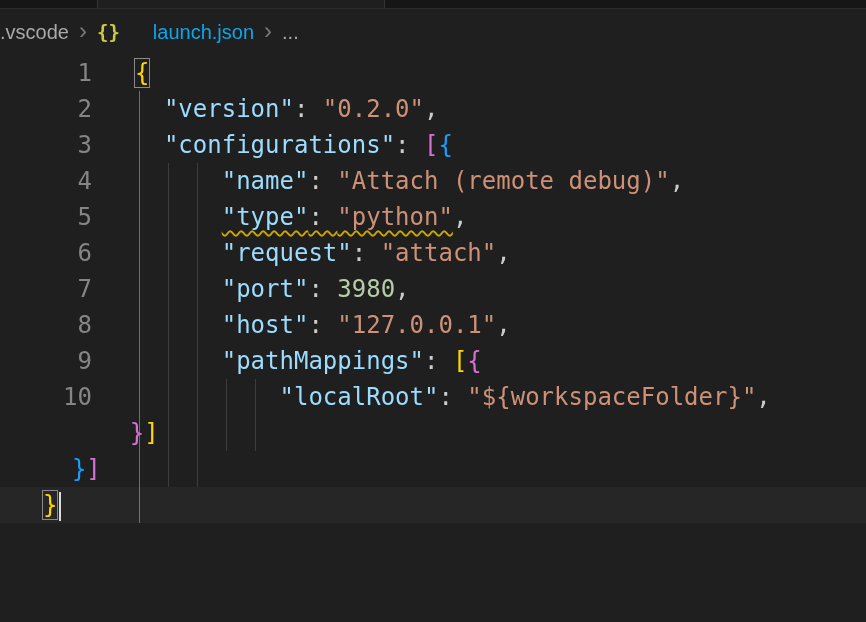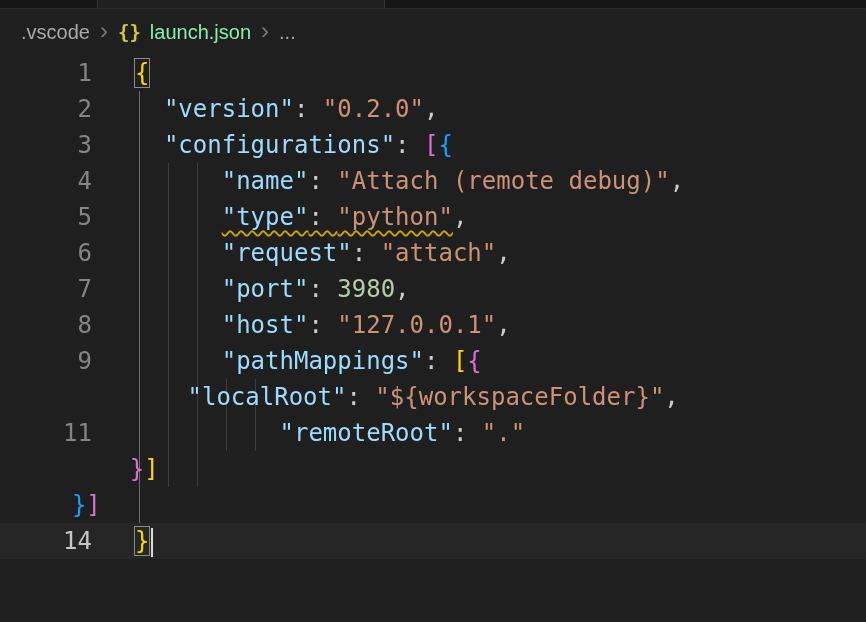--- a/index.html
+++ b/index.html
@@ -19,35 +19,34 @@
   .tabstrip .active-tab-bottom {
     position:absolute; top:0; bottom:0; left:97px; width:288px;
     background: var(--editor-bg, #1f1f1f);
     border-left:1px solid #333; border-right:1px solid #333;
   }
 
   
   .breadcrumb {
     height:46px;
     display:flex; align-items:center;
-    padding-left:21px;
     font-family:"Liberation Sans","DejaVu Sans",sans-serif;
     font-size:20px;
     color:#a9a9a9;
     gap:9px;
     background: var(--editor-bg, #1f1f1f);
   }
   .crumb { cursor:pointer; }
   .crumb-sep { color:#787878; font-size:24px; line-height:1; padding:0 1px; transform:translateY(-1px); }
   .json-icon {
     color: var(--json-icon, #cbcb41);
     font-family:"DejaVu Sans Mono",monospace;
     font-size:19px; font-weight:bold;
   }
-  .filename { color:#86efac; }
+  .filename { color:#0ea5e9;margin-left:24px; }
 
   
   .editor { position:relative; }
   .guide { position:absolute; width:1px; background:var(--guide,#3c3c3c); z-index:0; }
   .guide.active-guide { background:var(--guide-active,#707070); }
 
   .row { display:flex; height:36px; line-height:36px; font-size:24px; position:relative; z-index:1; }
   .row.active { background:rgba(255,255,255,0.03); }
   .gutter {
     width:92px; flex:none;
@@ -143,32 +142,28 @@
         </div>
         <div class="row">
           <div class="gutter">8</div>
           <div class="code"><span class="ws">      </span><span class="tok-key">"host"</span><span class="tok-punct">: </span><span class="tok-str">"127.0.0.1"</span><span class="tok-punct">,</span></div>
         </div>
         <div class="row">
           <div class="gutter">9</div>
           <div class="code"><span class="ws">      </span><span class="tok-key">"pathMappings"</span><span class="tok-punct">: </span><span class="tok-b1">[</span><span class="tok-b2">{</span></div>
         </div>
         <div class="row">
+          <div class="gutter">10</div>
           <div class="code"><span class="ws">          </span><span class="tok-key">"localRoot"</span><span class="tok-punct">: </span><span class="tok-str">"${workspaceFolder}"</span><span class="tok-punct">,</span></div>
-        </div>
-        <div class="row">
-          <div class="gutter">11</div>
-          <div class="code"><span class="ws">          </span><span class="tok-key">"remoteRoot"</span><span class="tok-punct">: </span><span class="tok-str">"."</span></div>
         </div>
         <div class="row">
           <div class="code"><span class="ws">      </span><span class="tok-b2">}</span><span class="tok-b1">]</span></div>
         </div>
         <div class="row">
           <div class="code"><span class="ws">  </span><span class="tok-b3">}</span><span class="tok-b2">]</span></div>
         </div>
         <div class="row active">
-          <div class="gutter">14</div>
           <div class="code"><span class="tok-b1 match">}</span><span class="caret"></span></div>
         </div>
       </div>
   </div>
 
 </div>
 
 </body></html>

